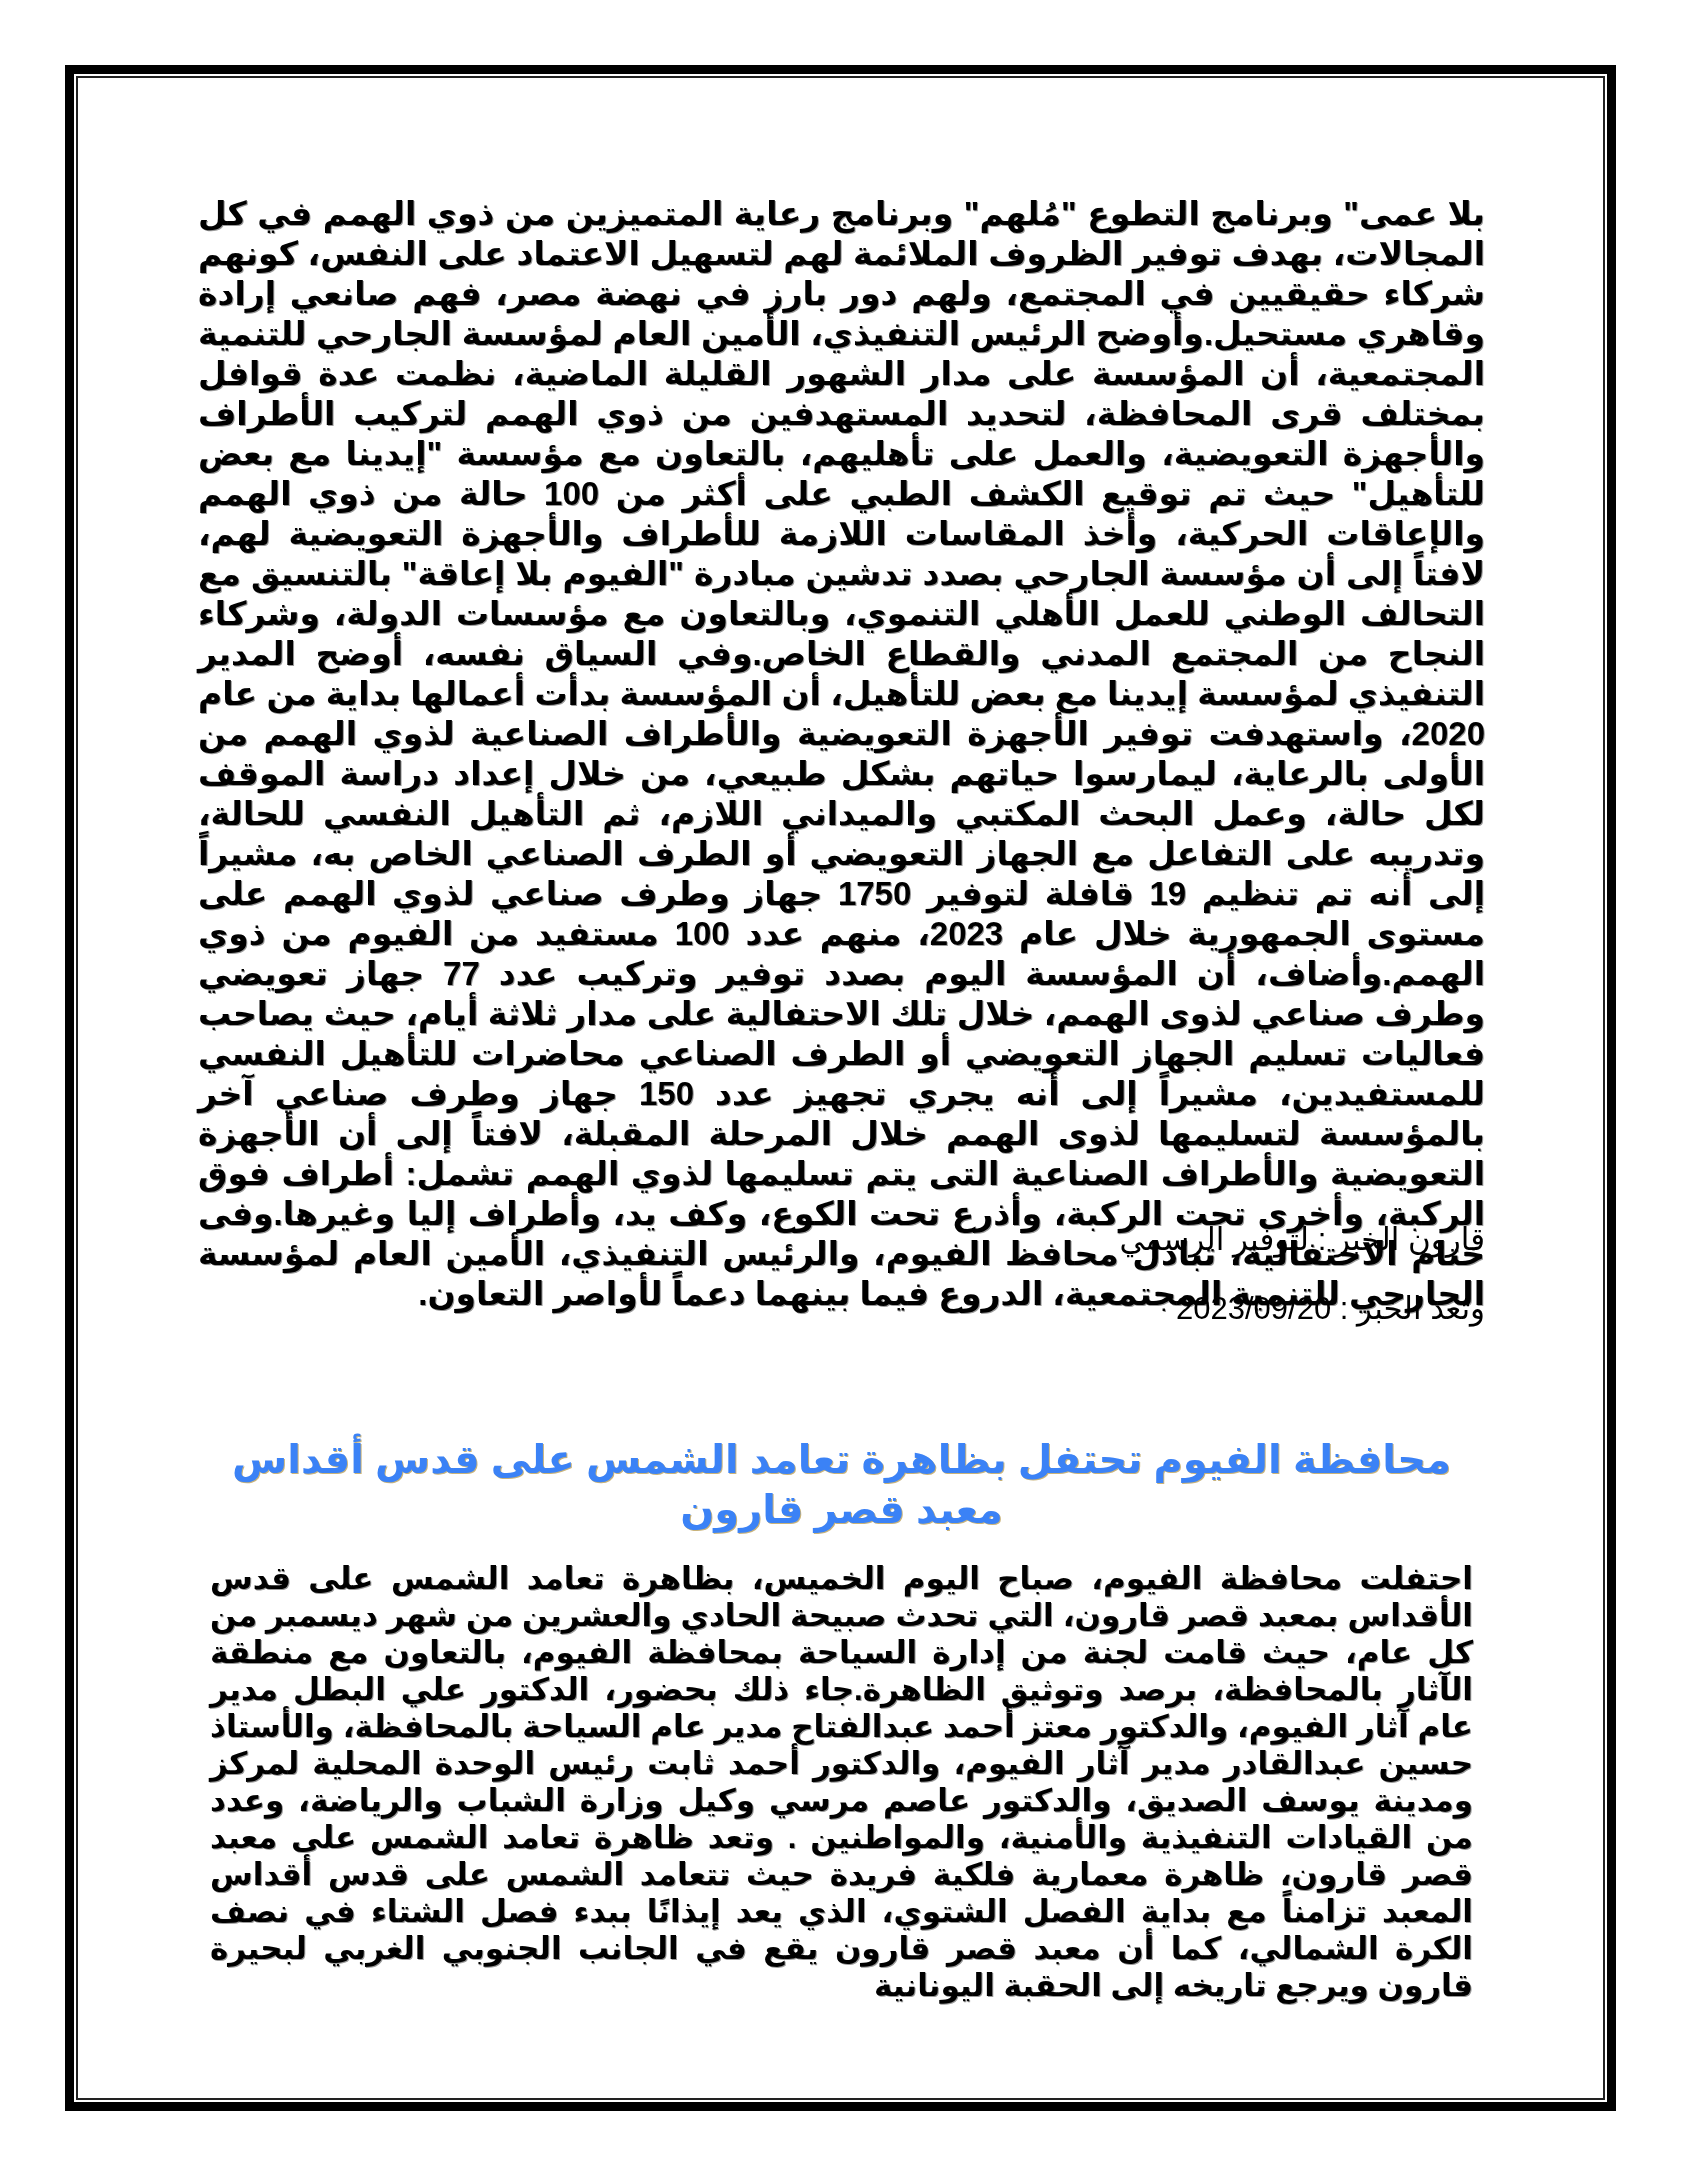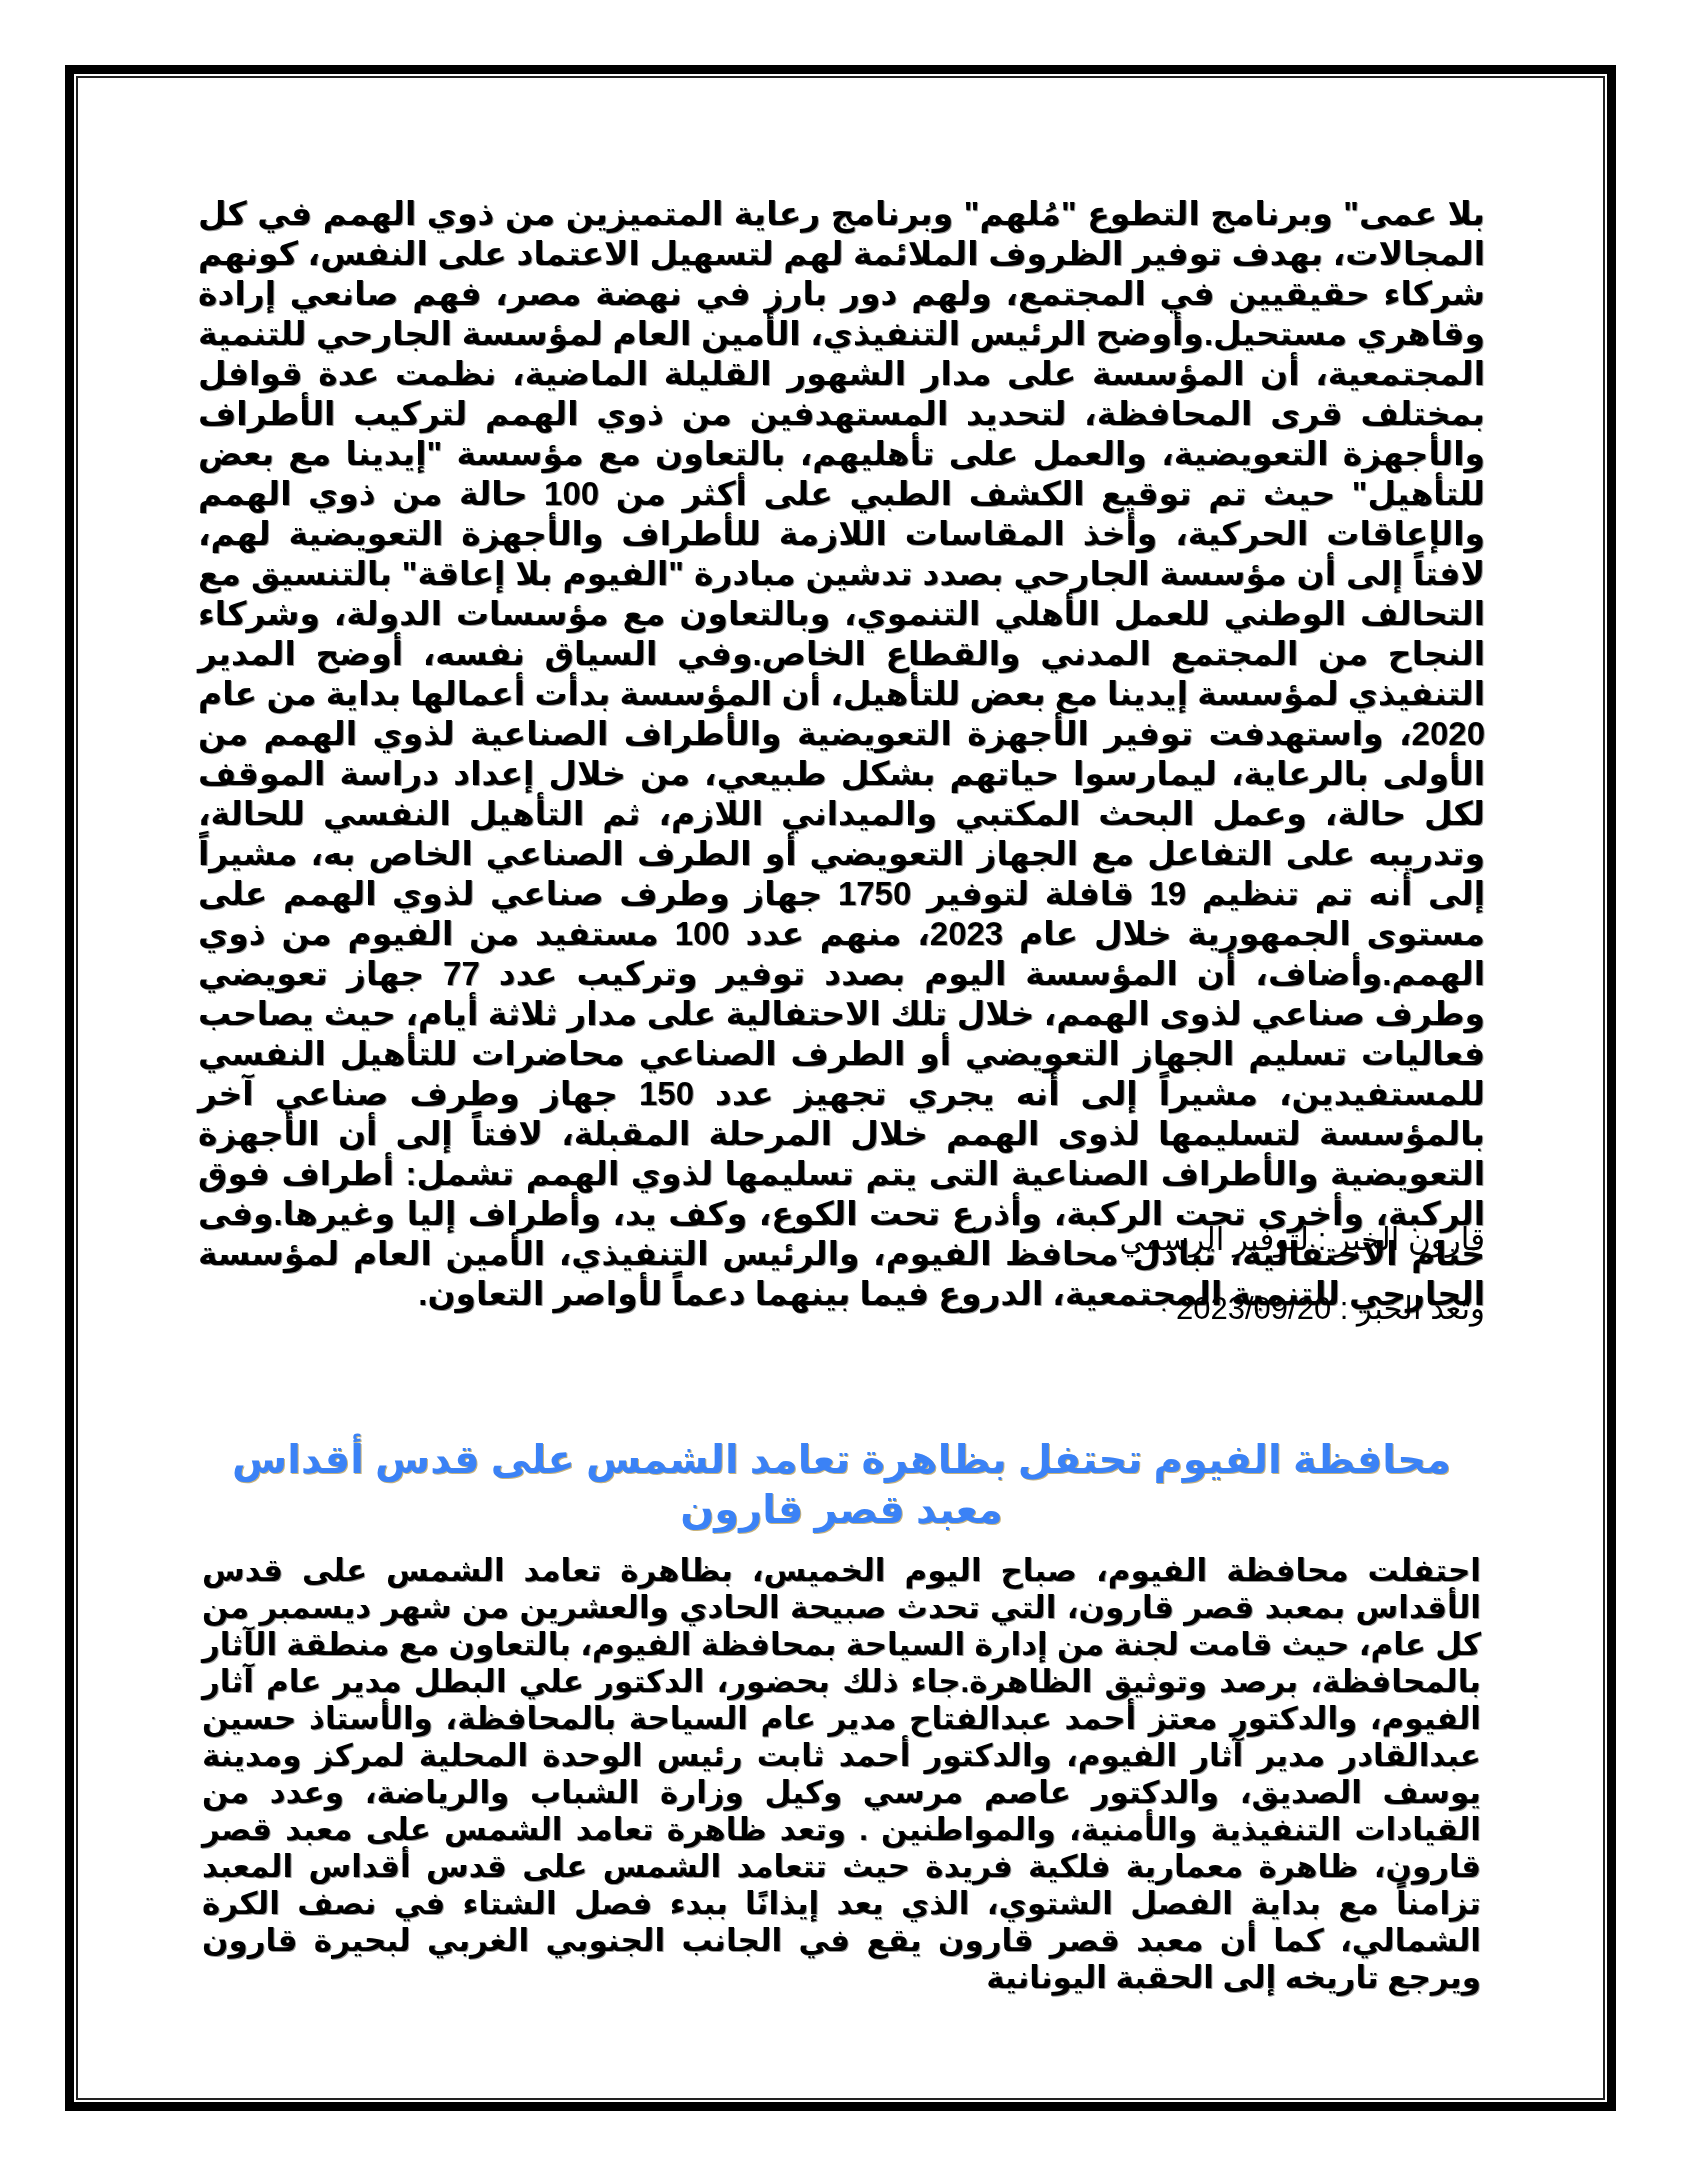--- a/index.html
+++ b/index.html
@@ -72,21 +72,21 @@
     .second-body {
       top: 1548px;
       font-size: 31px;
       line-height: 37px;
       font-weight: bold;
       text-align: justify;
       text-align-last: right;
       text-shadow: 1px 1px 0 #9a9a9a;
       letter-spacing: -0.3px;
     }
-    .second-body p { margin: 4px; }
+    .second-body p { margin: 12px; }
   </style>
 </head>
 <body>
 
 <div class="page-frame">
   <div class="page-frame-inner"></div>
 </div>
 
 <div class="content article-body">
   <p>بلا عمى" وبرنامج التطوع "مُلهم" وبرنامج رعاية المتميزين من ذوي الهمم في كل المجالات، بهدف توفير الظروف الملائمة لهم لتسهيل الاعتماد على النفس، كونهم شركاء حقيقيين في المجتمع، ولهم دور بارز في نهضة مصر، فهم صانعي إرادة وقاهري مستحيل.وأوضح الرئيس التنفيذي، الأمين العام لمؤسسة الجارحي للتنمية المجتمعية، أن المؤسسة على مدار الشهور القليلة الماضية، نظمت عدة قوافل بمختلف قرى المحافظة، لتحديد المستهدفين من ذوي الهمم لتركيب الأطراف والأجهزة التعويضية، والعمل على تأهليهم، بالتعاون مع مؤسسة "إيدينا مع بعض للتأهيل" حيث تم توقيع الكشف الطبي على أكثر من 100 حالة من ذوي الهمم والإعاقات الحركية، وأخذ المقاسات اللازمة للأطراف والأجهزة التعويضية لهم، لافتاً إلى أن مؤسسة الجارحي بصدد تدشين مبادرة "الفيوم بلا إعاقة" بالتنسيق مع التحالف الوطني للعمل الأهلي التنموي، وبالتعاون مع مؤسسات الدولة، وشركاء النجاح من المجتمع المدني والقطاع الخاص.وفي السياق نفسه، أوضح المدير التنفيذي لمؤسسة إيدينا مع بعض للتأهيل، أن المؤسسة بدأت أعمالها بداية من عام 2020، واستهدفت توفير الأجهزة التعويضية والأطراف الصناعية لذوي الهمم من الأولى بالرعاية، ليمارسوا حياتهم بشكل طبيعي، من خلال إعداد دراسة الموقف لكل حالة، وعمل البحث المكتبي والميداني اللازم، ثم التأهيل النفسي للحالة، وتدريبه على التفاعل مع الجهاز التعويضي أو الطرف الصناعي الخاص به، مشيراً إلى أنه تم تنظيم 19 قافلة لتوفير 1750 جهاز وطرف صناعي لذوي الهمم على مستوى الجمهورية خلال عام 2023، منهم عدد 100 مستفيد من الفيوم من ذوي الهمم.وأضاف، أن المؤسسة اليوم بصدد توفير وتركيب عدد 77 جهاز تعويضي وطرف صناعي لذوى الهمم، خلال تلك الاحتفالية على مدار ثلاثة أيام، حيث يصاحب فعاليات تسليم الجهاز التعويضي أو الطرف الصناعي محاضرات للتأهيل النفسي للمستفيدين، مشيراً إلى أنه يجري تجهيز عدد 150 جهاز وطرف صناعي آخر بالمؤسسة لتسليمها لذوى الهمم خلال المرحلة المقبلة، لافتاً إلى أن الأجهزة التعويضية والأطراف الصناعية التى يتم تسليمها لذوي الهمم تشمل: أطراف فوق الركبة، وأخرى تحت الركبة، وأذرع تحت الكوع، وكف يد، وأطراف إليا وغيرها.وفى ختام الاحتفالية، تبادل محافظ الفيوم، والرئيس التنفيذي، الأمين العام لمؤسسة الجارحي للتنمية المجتمعية، الدروع فيما بينهما دعماً لأواصر التعاون.</p>

